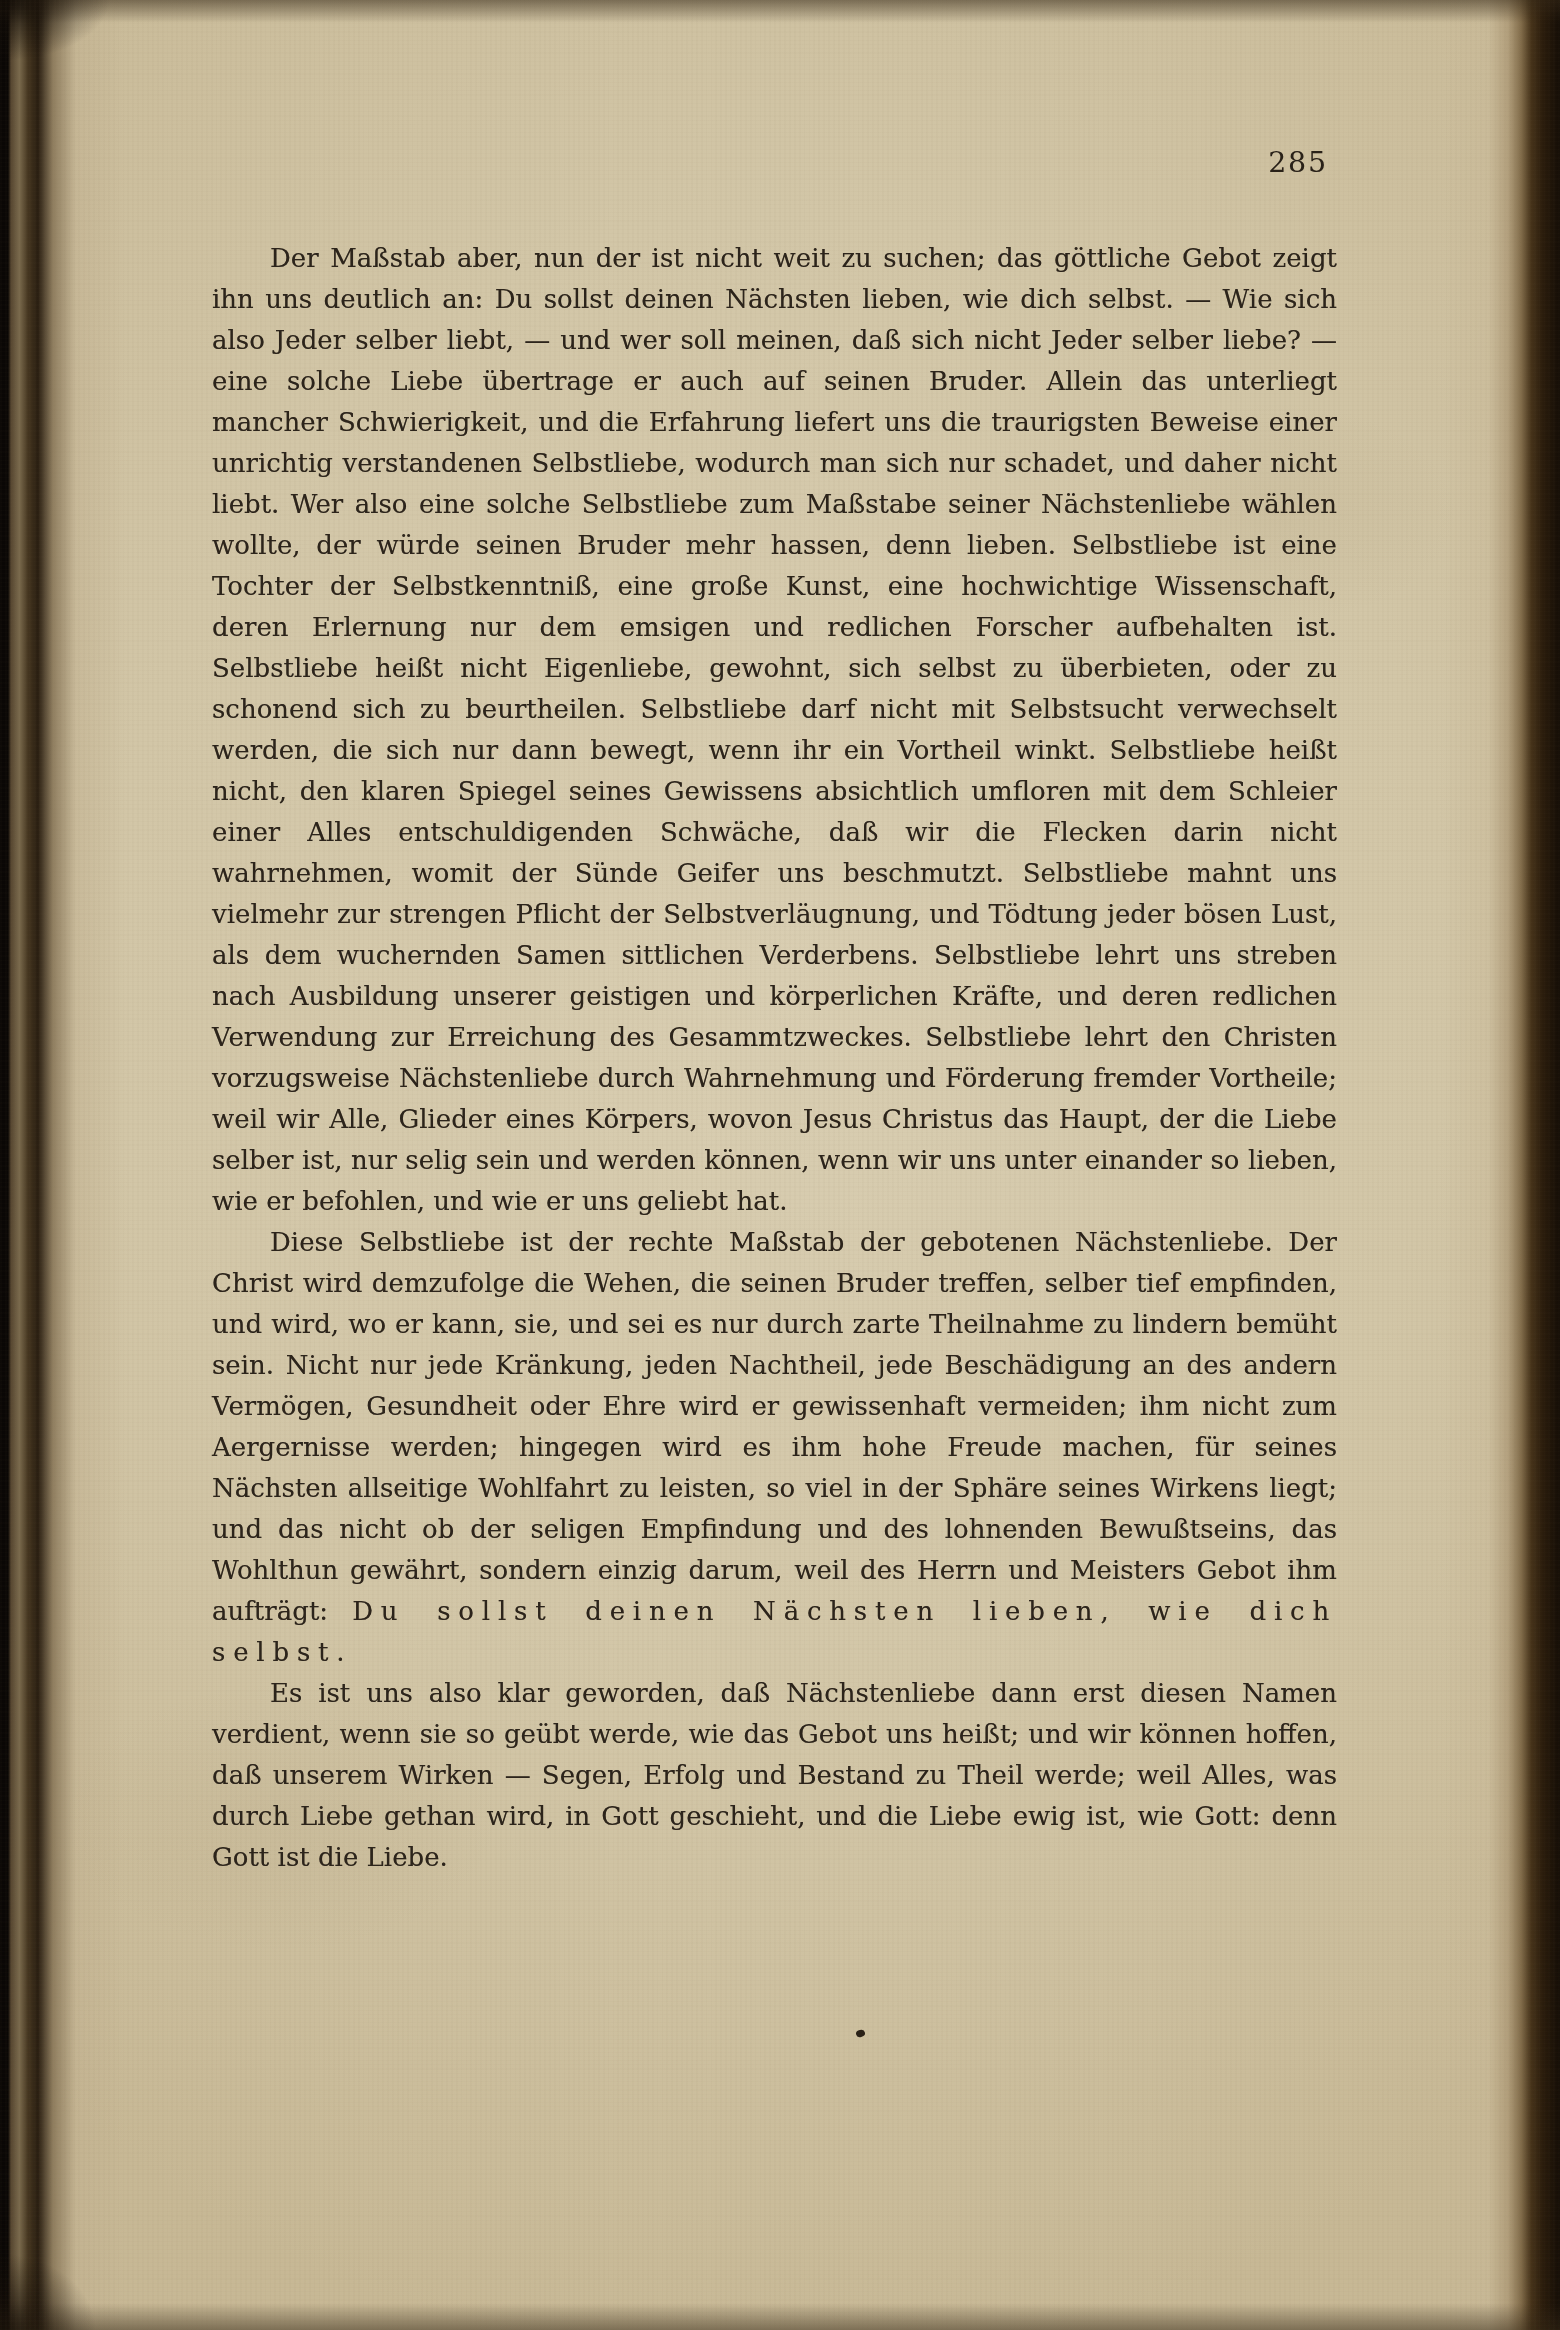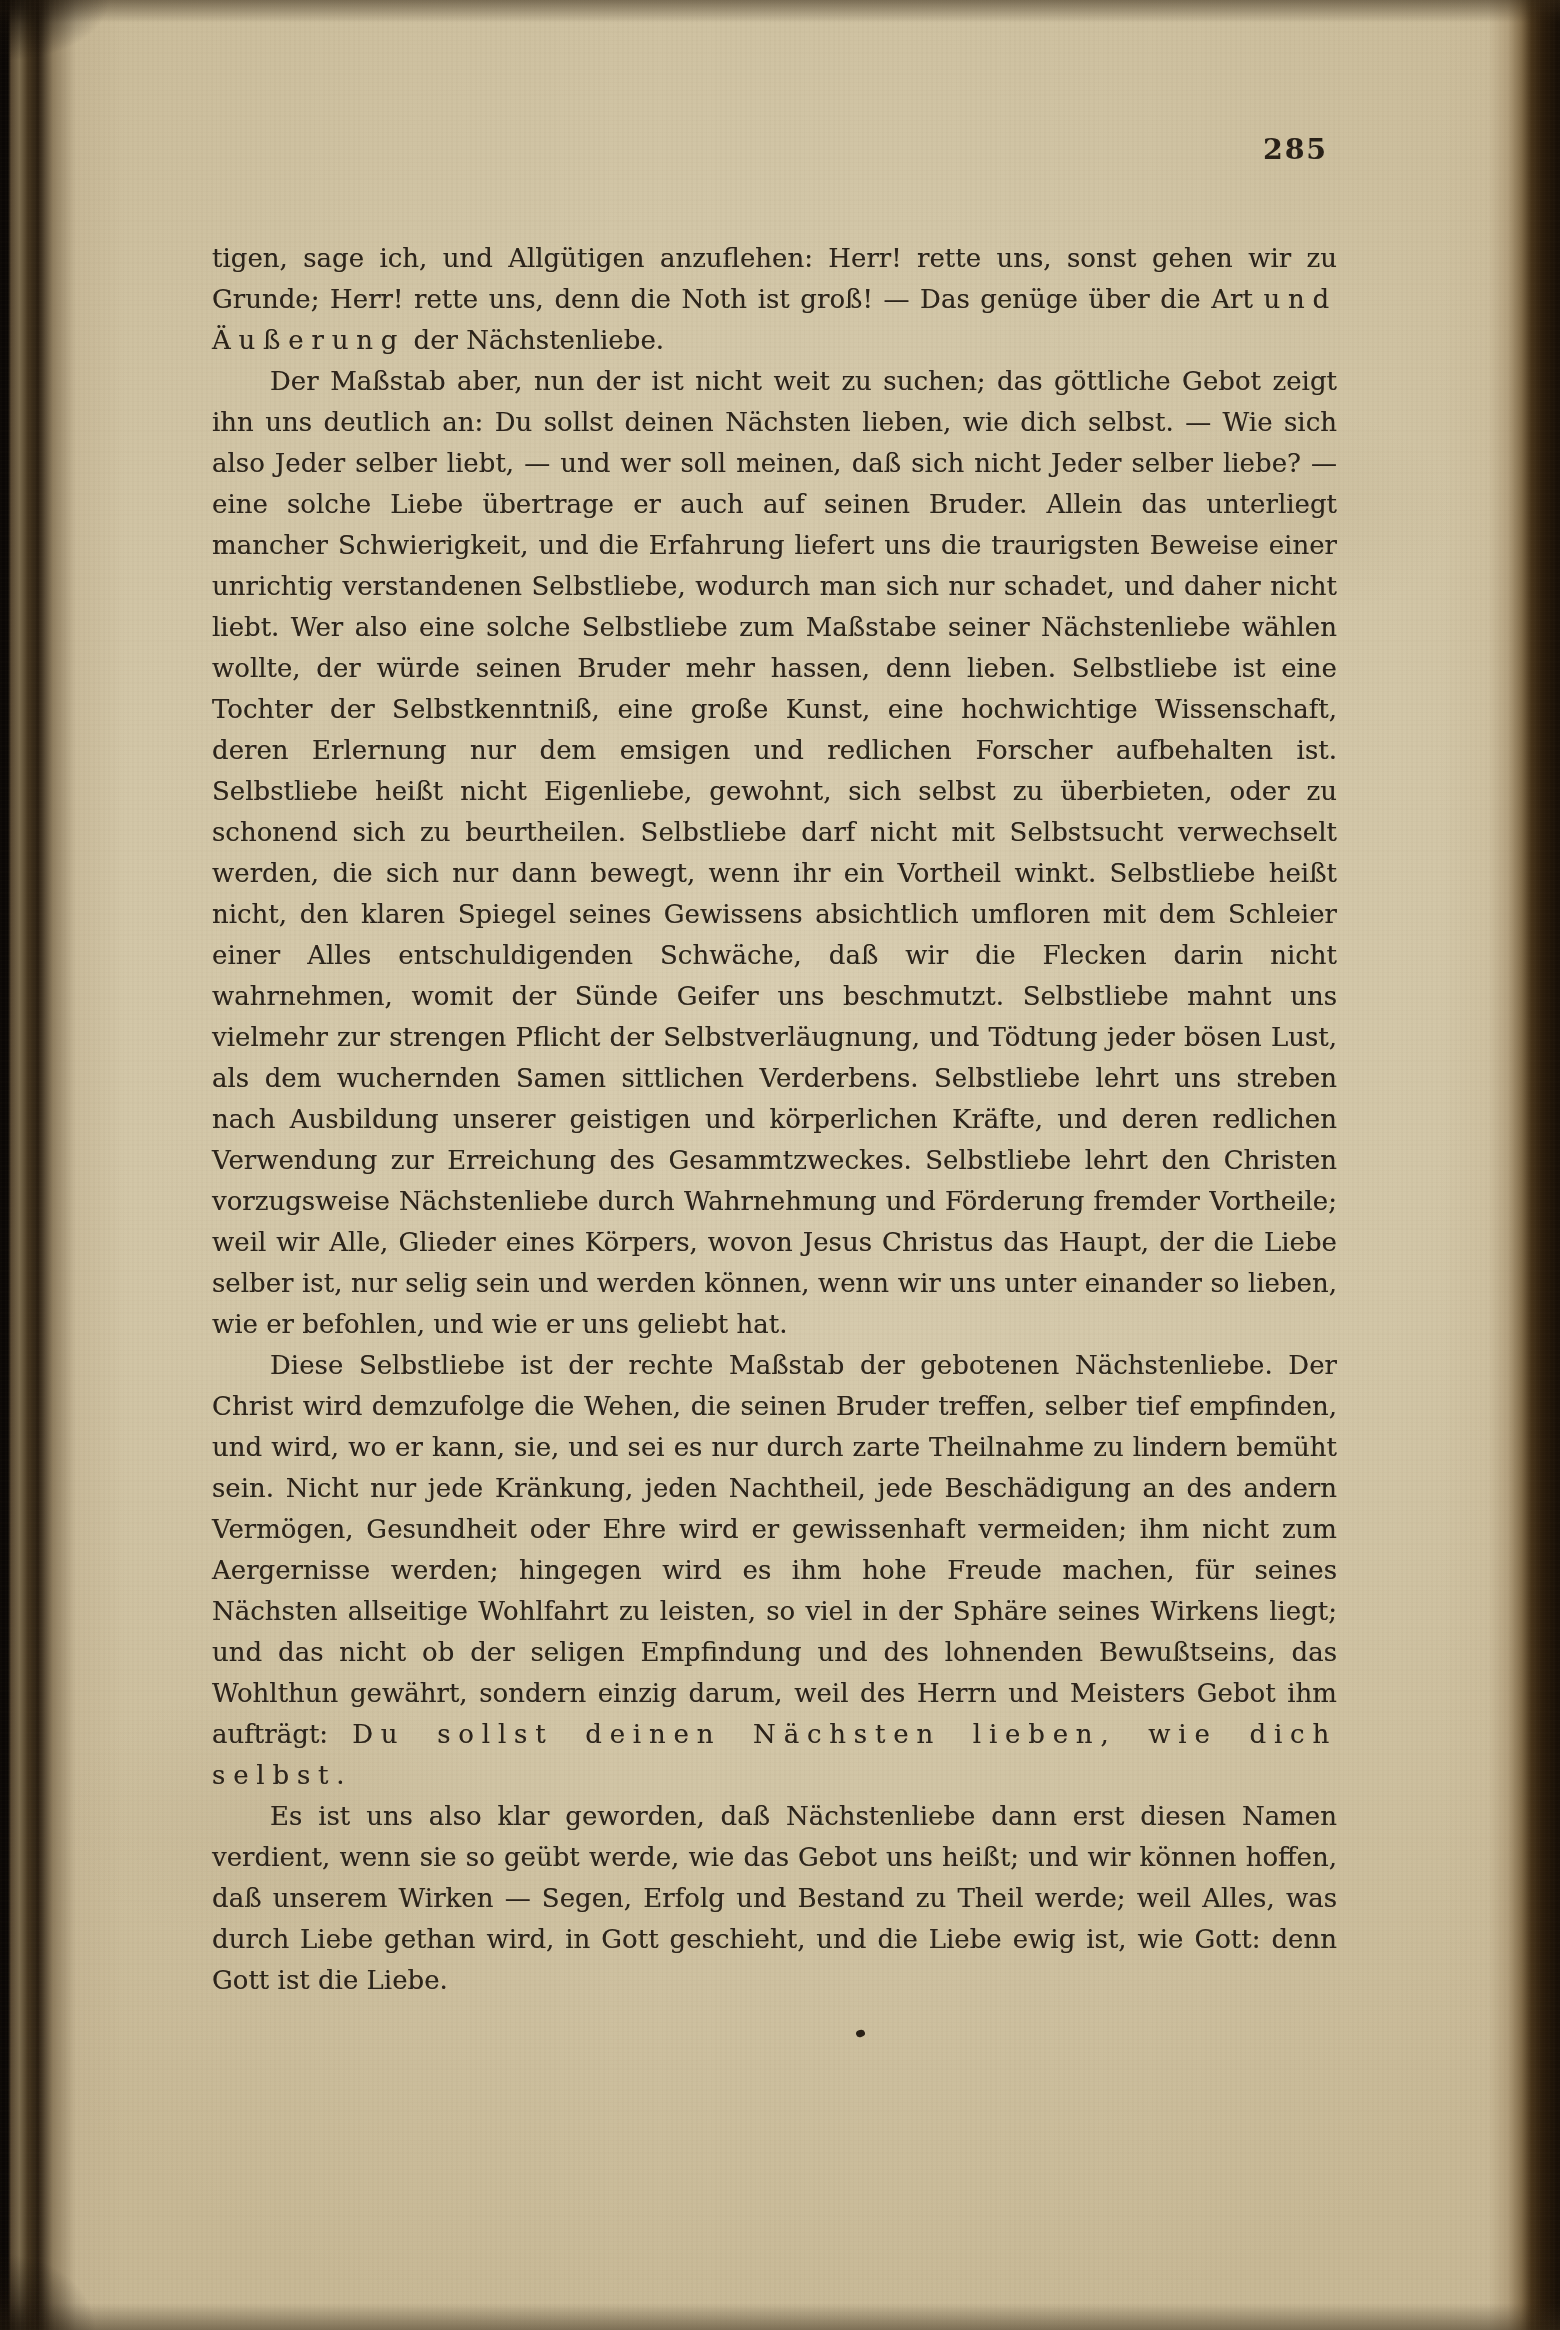--- a/index.html
+++ b/index.html
@@ -56,24 +56,24 @@
     position: absolute; inset: 0; pointer-events: none;
     background:
       radial-gradient(ellipse 255px 158px at 82% 22%, rgba(150,128,88,0.10), rgba(150,128,88,0) 70%),
       radial-gradient(ellipse 315px 194px at 18% 78%, rgba(140,118,80,0.08), rgba(140,118,80,0) 70%),
       repeating-linear-gradient(90deg, rgba(120,100,70,0.030) 0 1.8px, rgba(0,0,0,0) 1.8px 4.9px),
       repeating-linear-gradient(0deg, rgba(120,100,70,0.022) 0 1.2px, rgba(0,0,0,0) 1.2px 4.2px);
   }
   
   .page-number {
     position: absolute;
-    top: 132px;
+    top: 146px;
     right: 232px;
     font-size: 28.5px;
-    font-weight: bold;
+    font-weight: normal;
     letter-spacing: 1.8px;
     color: #292118;
     z-index: 3;
   }
   .text-block {
     position: absolute;
     left: 212px;
     top: 238px;
     width: 1125px;
     z-index: 3;
@@ -112,21 +112,20 @@
   <div class="edge-right"></div>
   <div class="edge-top"></div>
   <div class="edge-bottom"></div>
   <div class="corner-tl"></div>
   <div class="corner-bl"></div>
   <div class="texture"></div>
 
   <div class="page-number">285</div>
 
   <div class="text-block" id="text-block">
-      <p class=""><span>tigen, sage ich, und Allgütigen anzuflehen: Herr! rette uns, sonst gehen wir zu Grunde; Herr! rette uns, denn die Noth ist groß! — Das genüge über die Art </span><span class="gesperrt">und Äußerung</span><span> der Nächstenliebe.</span></p>
       <p class="indent"><span>Der Maßstab aber, nun der ist nicht weit zu suchen; das göttliche Gebot zeigt ihn uns deutlich an: Du sollst deinen Nächsten lieben, wie dich selbst. — Wie sich also Jeder selber liebt, — und wer soll meinen, daß sich nicht Jeder selber liebe? — eine solche Liebe übertrage er auch auf seinen Bruder. Allein das unterliegt mancher Schwierigkeit, und die Erfahrung liefert uns die traurigsten Beweise einer unrichtig verstandenen Selbstliebe, wodurch man sich nur schadet, und daher nicht liebt. Wer also eine solche Selbstliebe zum Maßstabe seiner Nächstenliebe wählen wollte, der würde seinen Bruder mehr hassen, denn lieben. Selbstliebe ist eine Tochter der Selbstkenntniß, eine große Kunst, eine hochwichtige Wissenschaft, deren Erlernung nur dem emsigen und redlichen Forscher aufbehalten ist. Selbstliebe heißt nicht Eigenliebe, gewohnt, sich selbst zu überbieten, oder zu schonend sich zu beurtheilen. Selbstliebe darf nicht mit Selbstsucht verwechselt werden, die sich nur dann bewegt, wenn ihr ein Vortheil winkt. Selbstliebe heißt nicht, den klaren Spiegel seines Gewissens absichtlich umfloren mit dem Schleier einer Alles entschuldigenden Schwäche, daß wir die Flecken darin nicht wahrnehmen, womit der Sünde Geifer uns beschmutzt. Selbstliebe mahnt uns vielmehr zur strengen Pflicht der Selbstverläugnung, und Tödtung jeder bösen Lust, als dem wuchernden Samen sittlichen Verderbens. Selbstliebe lehrt uns streben nach Ausbildung unserer geistigen und körperlichen Kräfte, und deren redlichen Verwendung zur Erreichung des Gesammtzweckes. Selbstliebe lehrt den Christen vorzugsweise Nächstenliebe durch Wahrnehmung und Förderung fremder Vortheile; weil wir Alle, Glieder eines Körpers, wovon Jesus Christus das Haupt, der die Liebe selber ist, nur selig sein und werden können, wenn wir uns unter einander so lieben, wie er befohlen, und wie er uns geliebt hat.</span></p>
       <p class="indent"><span>Diese Selbstliebe ist der rechte Maßstab der gebotenen Nächstenliebe. Der Christ wird demzufolge die Wehen, die seinen Bruder treffen, selber tief empfinden, und wird, wo er kann, sie, und sei es nur durch zarte Theilnahme zu lindern bemüht sein. Nicht nur jede Kränkung, jeden Nachtheil, jede Beschädigung an des andern Vermögen, Gesundheit oder Ehre wird er gewissenhaft vermeiden; ihm nicht zum Aergernisse werden; hingegen wird es ihm hohe Freude machen, für seines Nächsten allseitige Wohlfahrt zu leisten, so viel in der Sphäre seines Wirkens liegt; und das nicht ob der seligen Empfindung und des lohnenden Bewußtseins, das Wohlthun gewährt, sondern einzig darum, weil des Herrn und Meisters Gebot ihm aufträgt: </span><span class="gesperrt">Du sollst deinen Nächsten lieben, wie dich selbst.</span></p>
       <p class="indent"><span>Es ist uns also klar geworden, daß Nächstenliebe dann erst diesen Namen verdient, wenn sie so geübt werde, wie das Gebot uns heißt; und wir können hoffen, daß unserem Wirken — Segen, Erfolg und Bestand zu Theil werde; weil Alles, was durch Liebe gethan wird, in Gott geschieht, und die Liebe ewig ist, wie Gott: denn Gott ist die Liebe.</span></p>
     </div>
 
   <div class="ink-speck"></div>
 </div>
 
 
 </body></html>

